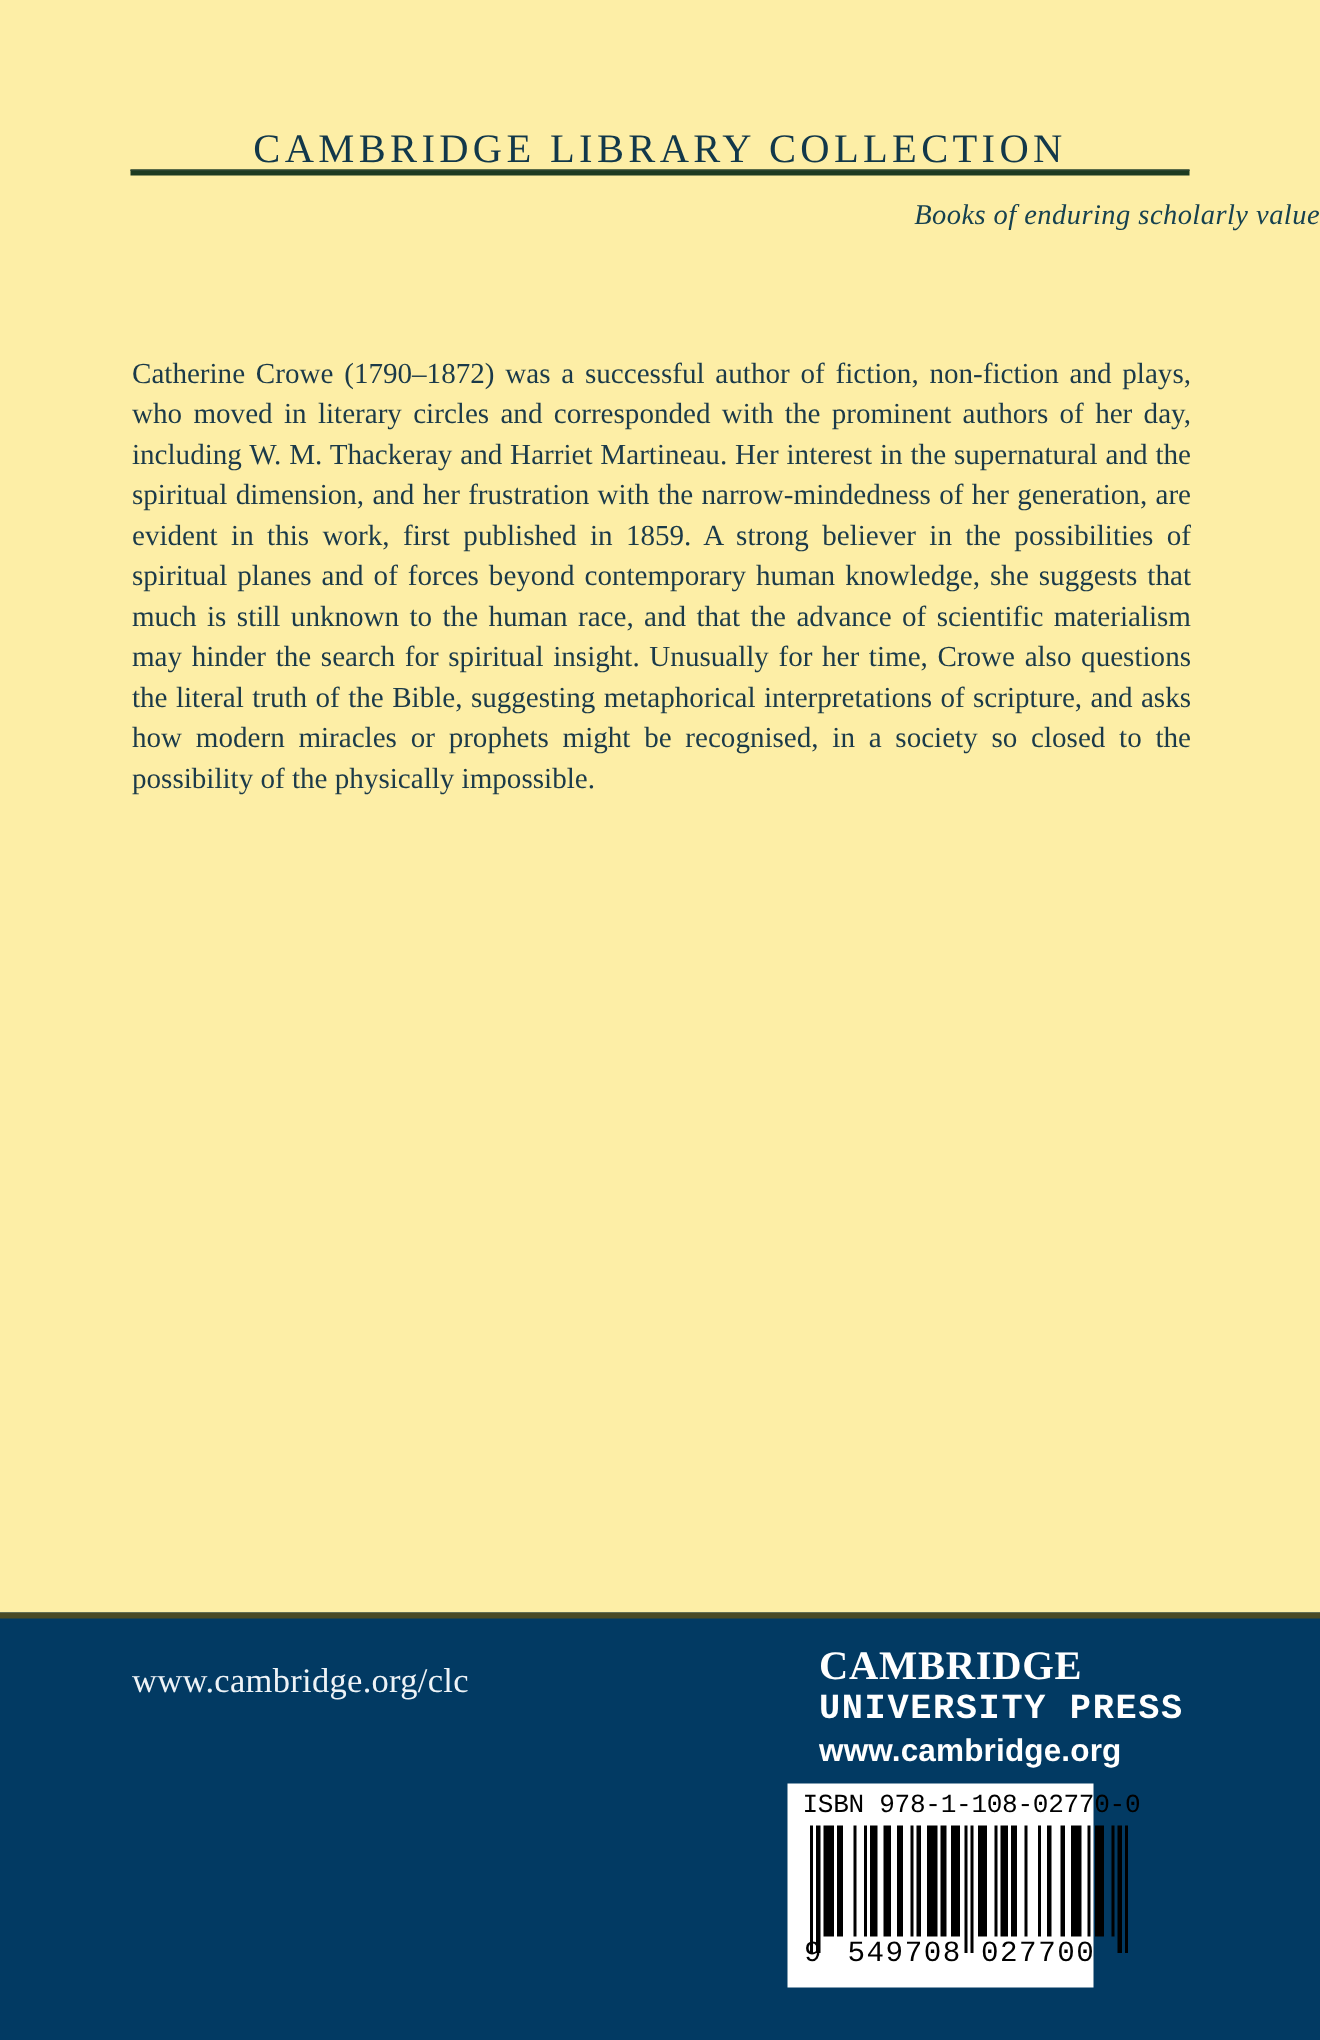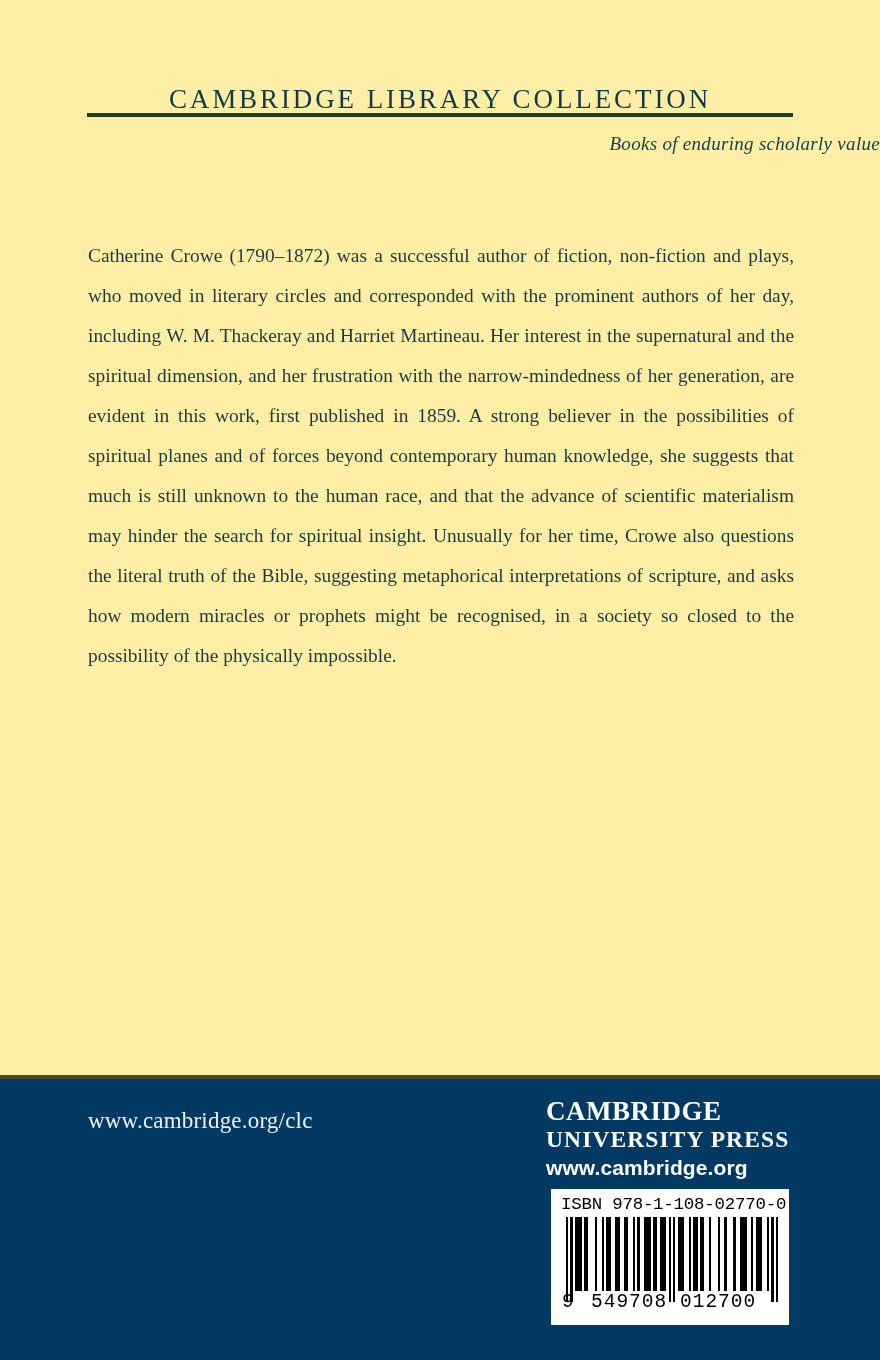--- a/index.html
+++ b/index.html
@@ -44,21 +44,21 @@
     letter-spacing:0.3px;
   }
 
   
   .blurb {
     position:absolute;
     top:236px; left:88px;
     width:706px;
     font-family:"Liberation Serif", serif;
     font-size:19.4px;
-    line-height:40px;
+    line-height:27px;
     color:#1b3a49;
     text-align:justify;
     text-justify:inter-word;
     hyphens:none;
   }
 
   
   .footer {
     position:absolute;
     left:0; bottom:0;
@@ -87,42 +87,42 @@
     font-size:39px;
     font-weight:700;
     color:#ffffff;
     line-height:1.02;
     letter-spacing:0.5px;
     font-variant:small-caps;
     text-transform:lowercase;
   }
   .logo-cambridge::first-letter { font-size:1em; }
   .logo-press {
-    font-family:Liberation Serif, serif;
+    font-family:Liberation Mono, monospace;
     font-size:23.5px;
     font-weight:700;
     color:#ffffff;
     letter-spacing:1.1px;
     line-height:1.18;
     margin-top:-1px;
   }
   .logo-url {
     font-family:"Liberation Sans", sans-serif;
     font-size:21px;
     font-weight:700;
     color:#ffffff;
     letter-spacing:0.1px;
     margin-top:3px;
   }
 
   
   .barcode-box {
     position:absolute;
-    top:110px; left:551px;
-    width:238px; height:136px;
+    top:110px; left:525px;
+    width:204px; height:136px;
     background:#ffffff;
     padding:6px 9px 4px 9px;
   }
   .isbn-text {
     font-family:"Liberation Mono", monospace;
     font-size:17.4px;
     color:#000;
     letter-spacing:-0.2px;
     white-space:nowrap;
     text-align:left;
@@ -211,17 +211,17 @@
         <i style="left: 174.06px; width: 6.69px;"></i>
         <i style="left: 185.22px; width: 2.23px;"></i>
         <i style="left: 189.68px; width: 6.69px;"></i>
         <i style="left: 200.84px; width: 2.23px;"></i>
         <i class="g" style="left: 205.31px; width: 2.23px;"></i>
         <i class="g" style="left: 209.77px; width: 2.23px;"></i>
       </div>
     <div class="ean-digits">
       <span style="left:2px">9</span>
       <span style="left:31px">549708</span>
-      <span style="left:120px">012700</span>
+      <span style="left:120px">027700</span>
     </div>
   </div>
 
 </div>
 
 </body></html>

